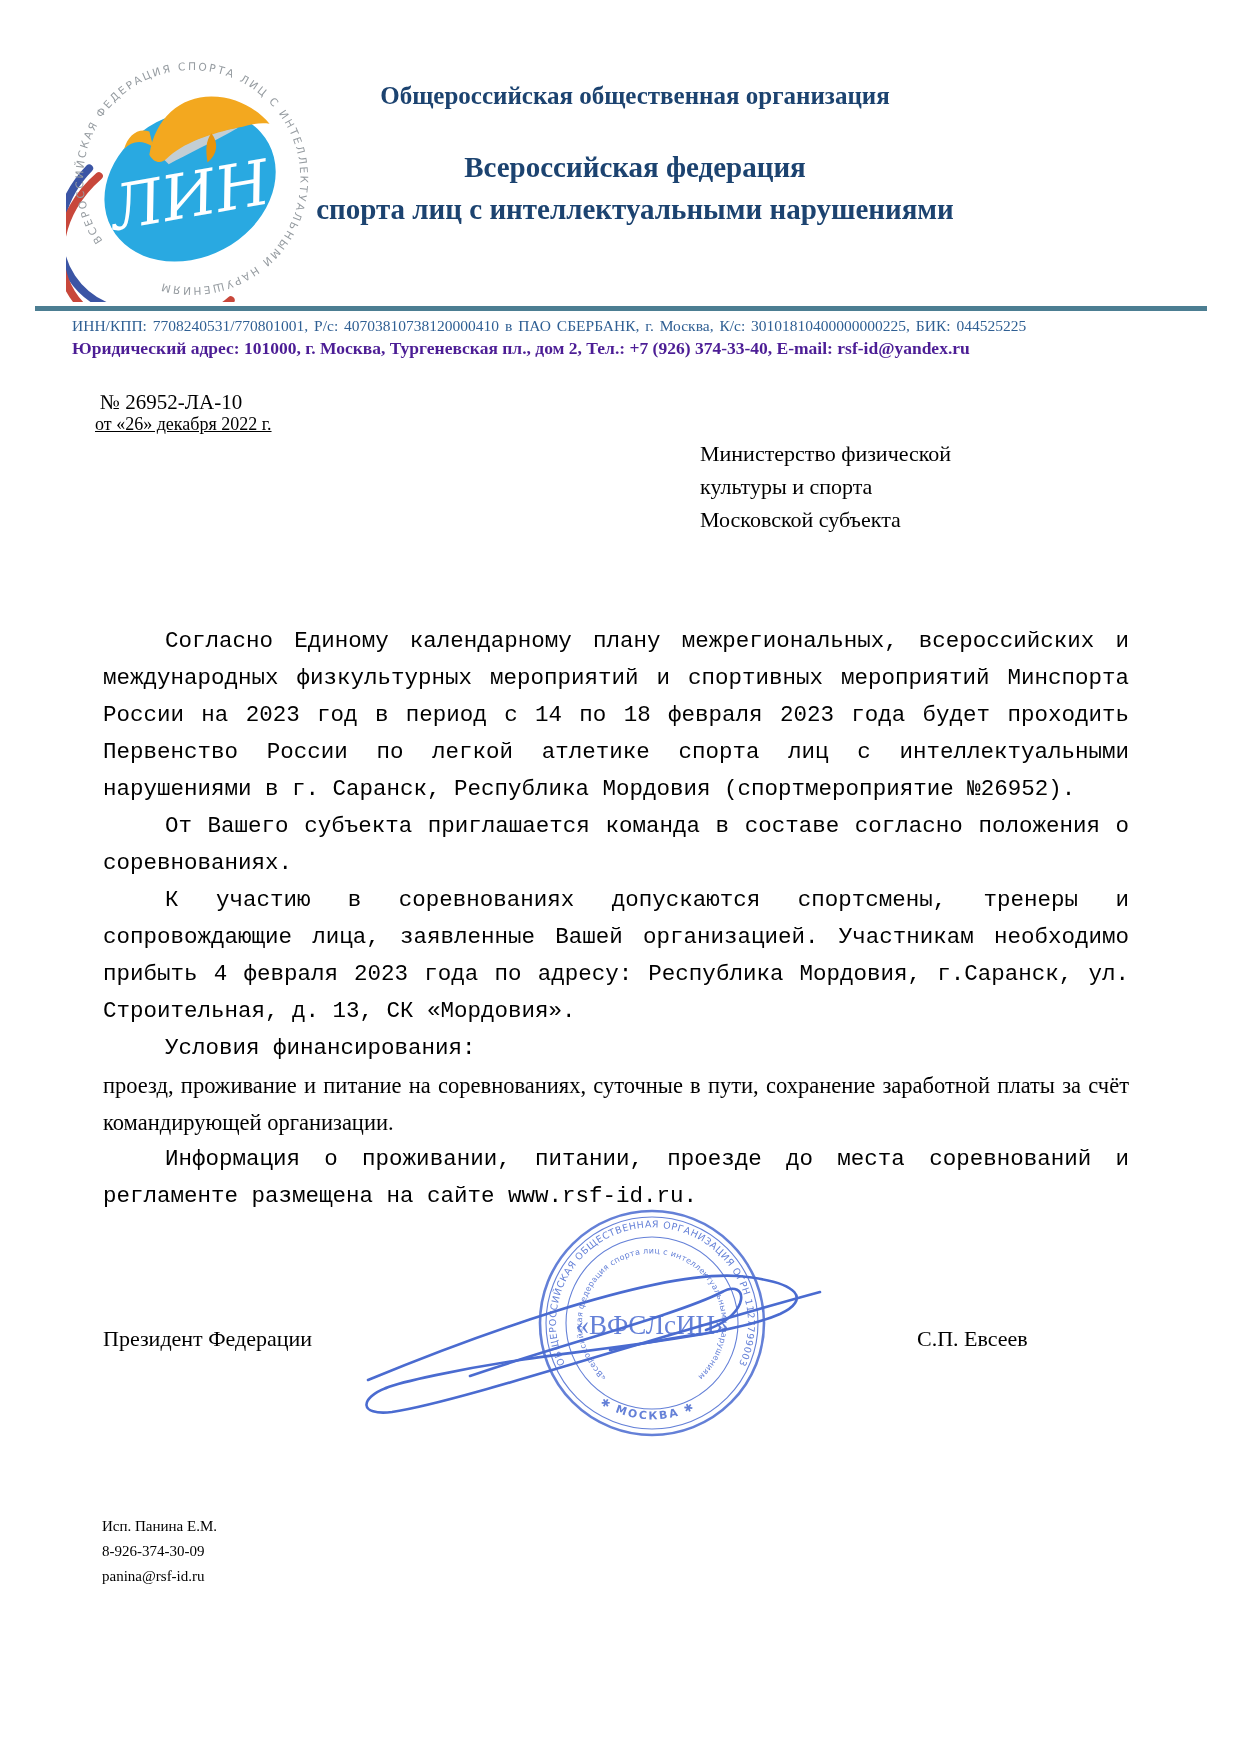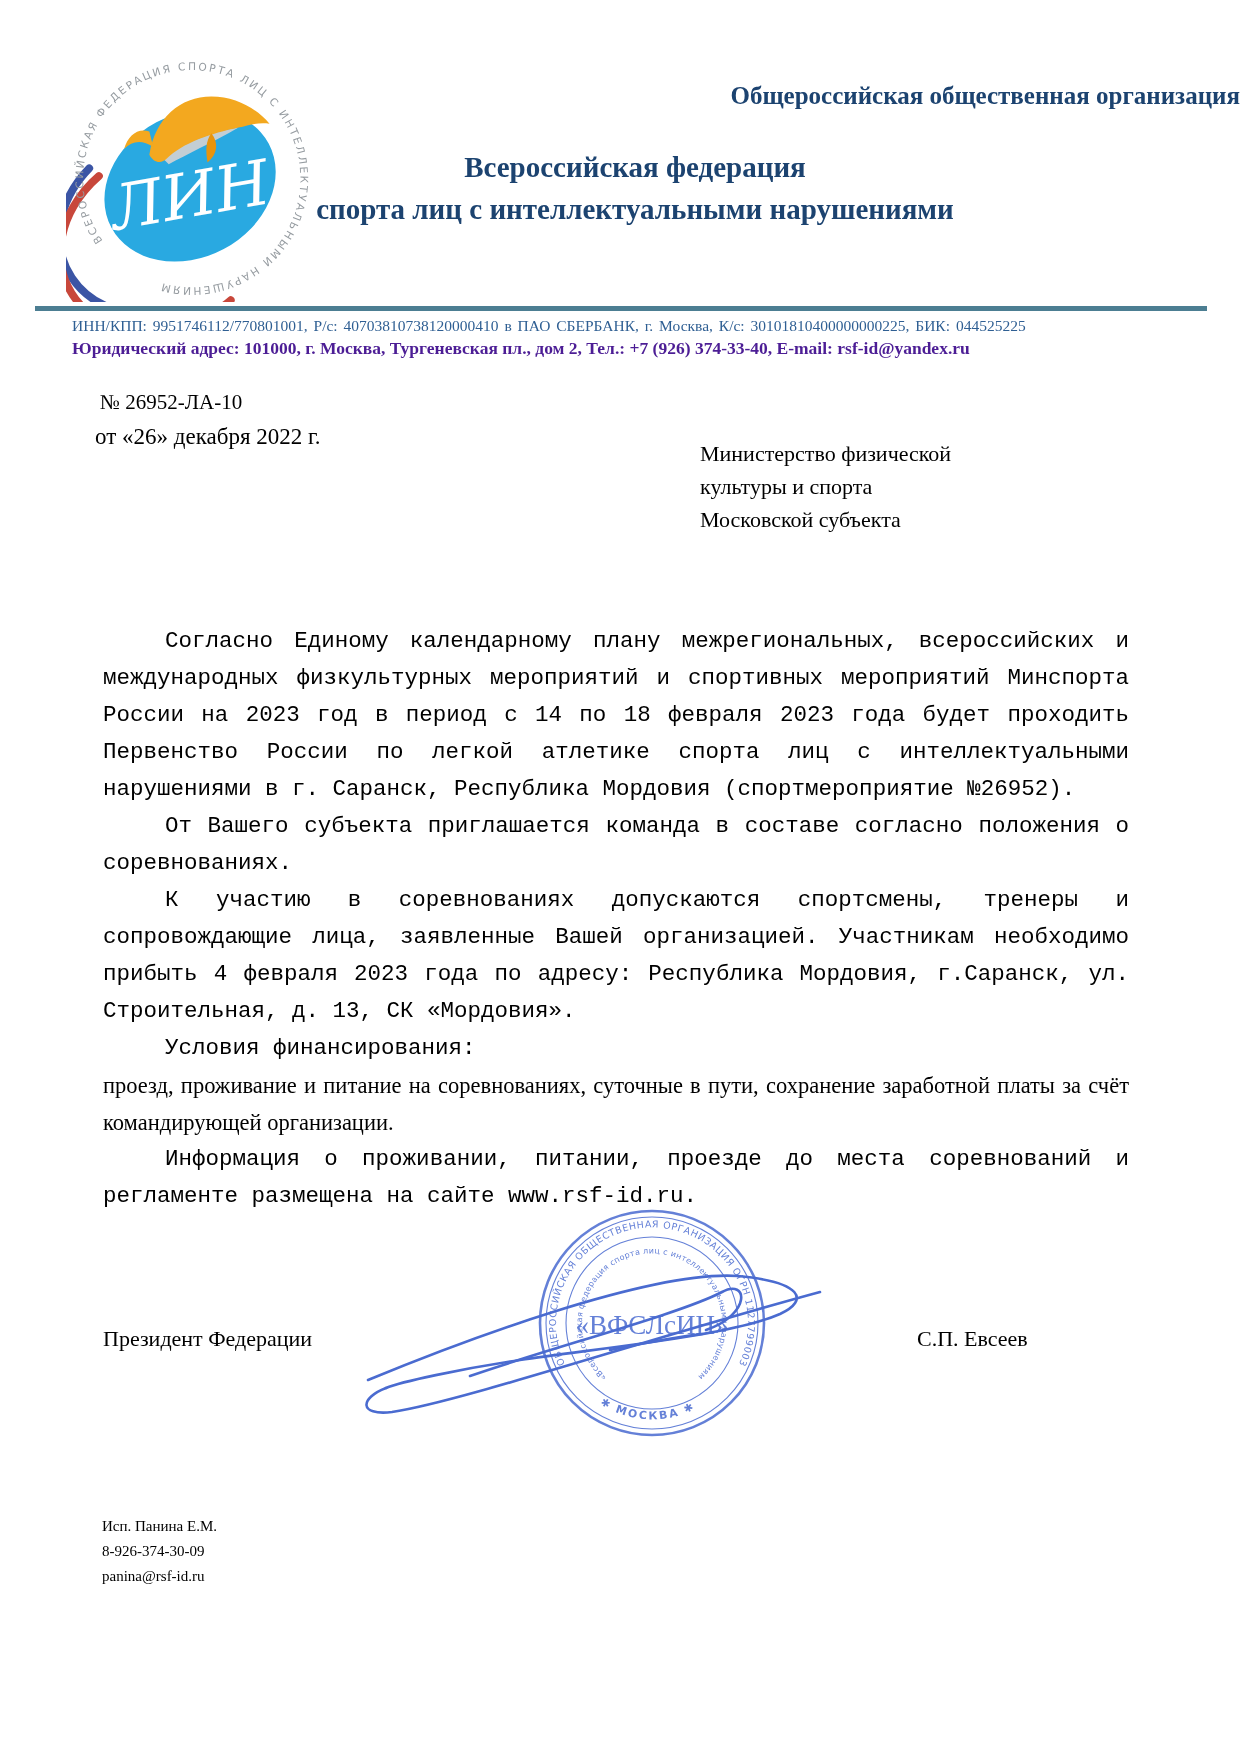--- a/index.html
+++ b/index.html
@@ -8,41 +8,41 @@
     width:1241px;height:1755px;
     background:#ffffff;
     font-family:"Liberation Serif", serif;
     color:#000;
     overflow:hidden;
   }
   .abs{position:absolute;}
   
   .org-type{
     left:30px;top:82px;width:1210px;
-    text-align:right;font-weight:bold;font-size:25px;color:#1c4370;
+    text-align:center;font-weight:bold;font-size:25px;color:#1c4370;
   }
   .org-name1{
     left:30px;top:151px;width:1210px;
     text-align:center;font-weight:bold;font-size:29px;color:#1c4370;
   }
   .org-name2{
     left:30px;top:193px;width:1210px;
     text-align:center;font-weight:bold;font-size:29px;color:#1c4370;
   }
   .divider{left:35px;top:306px;width:1172px;height:5px;background:#4c7e92;}
   .bank-line{
     left:72px;top:317px;width:1140px;
     font-size:15.5px;color:#2f5f93;word-spacing:2px;
   }
   .legal-line{
     left:72px;top:338px;width:1140px;
     font-size:17.5px;font-weight:bold;color:#4c1d95;
   }
   .ref-number{left:100px;top:390px;font-size:21px;}
-  .ref-date{left:95px;top:424px;font-size:23px;}
+  .ref-date{left:95px;top:414px;font-size:18px;text-decoration:underline;}
   .recipient{left:700px;top:437px;font-size:22px;line-height:33px;}
   
   .body-text{
     left:103px;top:623px;width:1026px;
     font-size:22.5px;line-height:37px;text-align:justify;
   }
   .body-text p{margin:0;}
   .body-text p.ind{text-indent:62px;font-family:Liberation Mono, monospace;}
   
   .sig-title{left:103px;top:1326px;font-size:22px;}
@@ -88,21 +88,21 @@
       </text>
     </svg>
   </div>
 
   <div class="abs org-type">Общероссийская общественная организация</div>
   <div class="abs org-name1">Всероссийская федерация</div>
   <div class="abs org-name2">спорта лиц с интеллектуальными нарушениями</div>
 
   <div class="abs divider"></div>
 
-  <div class="abs bank-line">ИНН/КПП: 9951746112/770801001, Р/с: 40703810738120000410 в ПАО СБЕРБАНК,  г. Москва,   К/с: 30101810400000000225,   БИК: 044525225</div>
+  <div class="abs bank-line">ИНН/КПП: 7708240531/770801001, Р/с: 40703810738120000410 в ПАО СБЕРБАНК,  г. Москва,   К/с: 30101810400000000225,   БИК: 044525225</div>
   <div class="abs legal-line">Юридический адрес: 101000, г. Москва, Тургеневская пл., дом 2, Тел.: +7 (926) 374-33-40, E-mail: rsf-id@yandex.ru</div>
 
   <div class="abs ref-number">№ 26952-ЛА-10</div>
   <div class="abs ref-date">от «26» декабря 2022 г.</div>
 
   <div class="abs recipient">
     <div>Министерство физической</div>
     <div>культуры и спорта</div>
     <div>Московской субъекта</div>
   </div>

